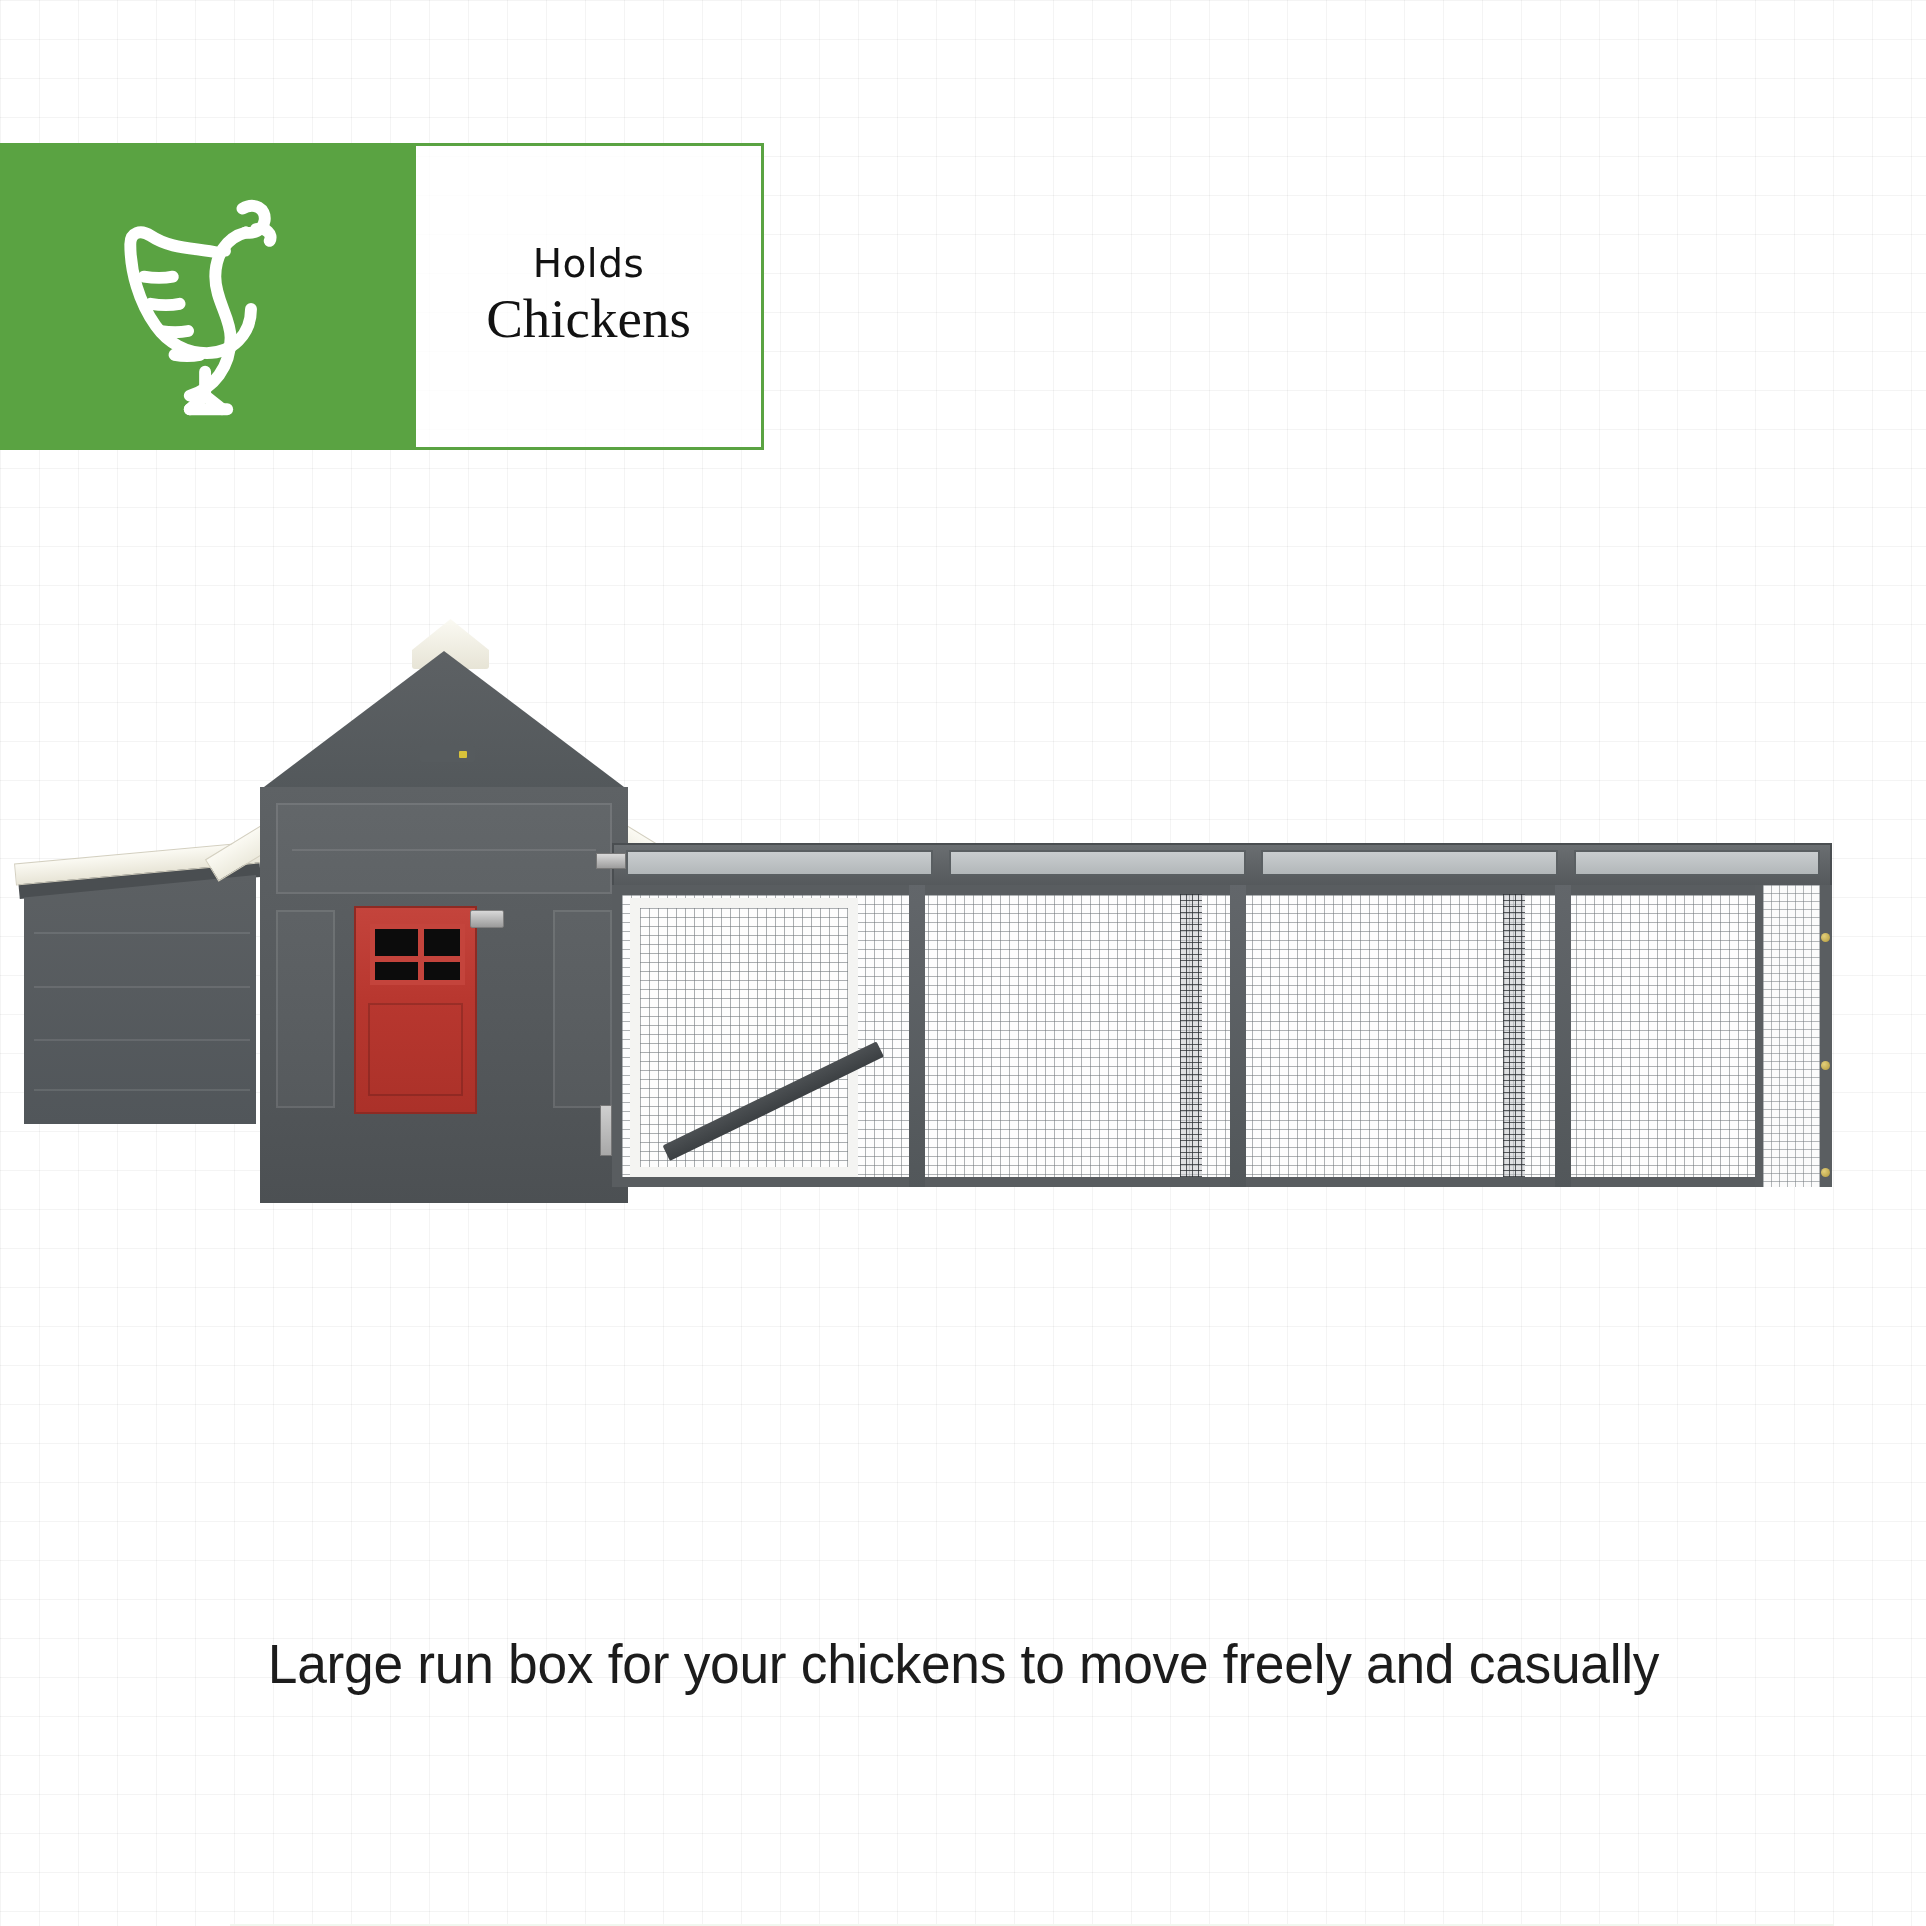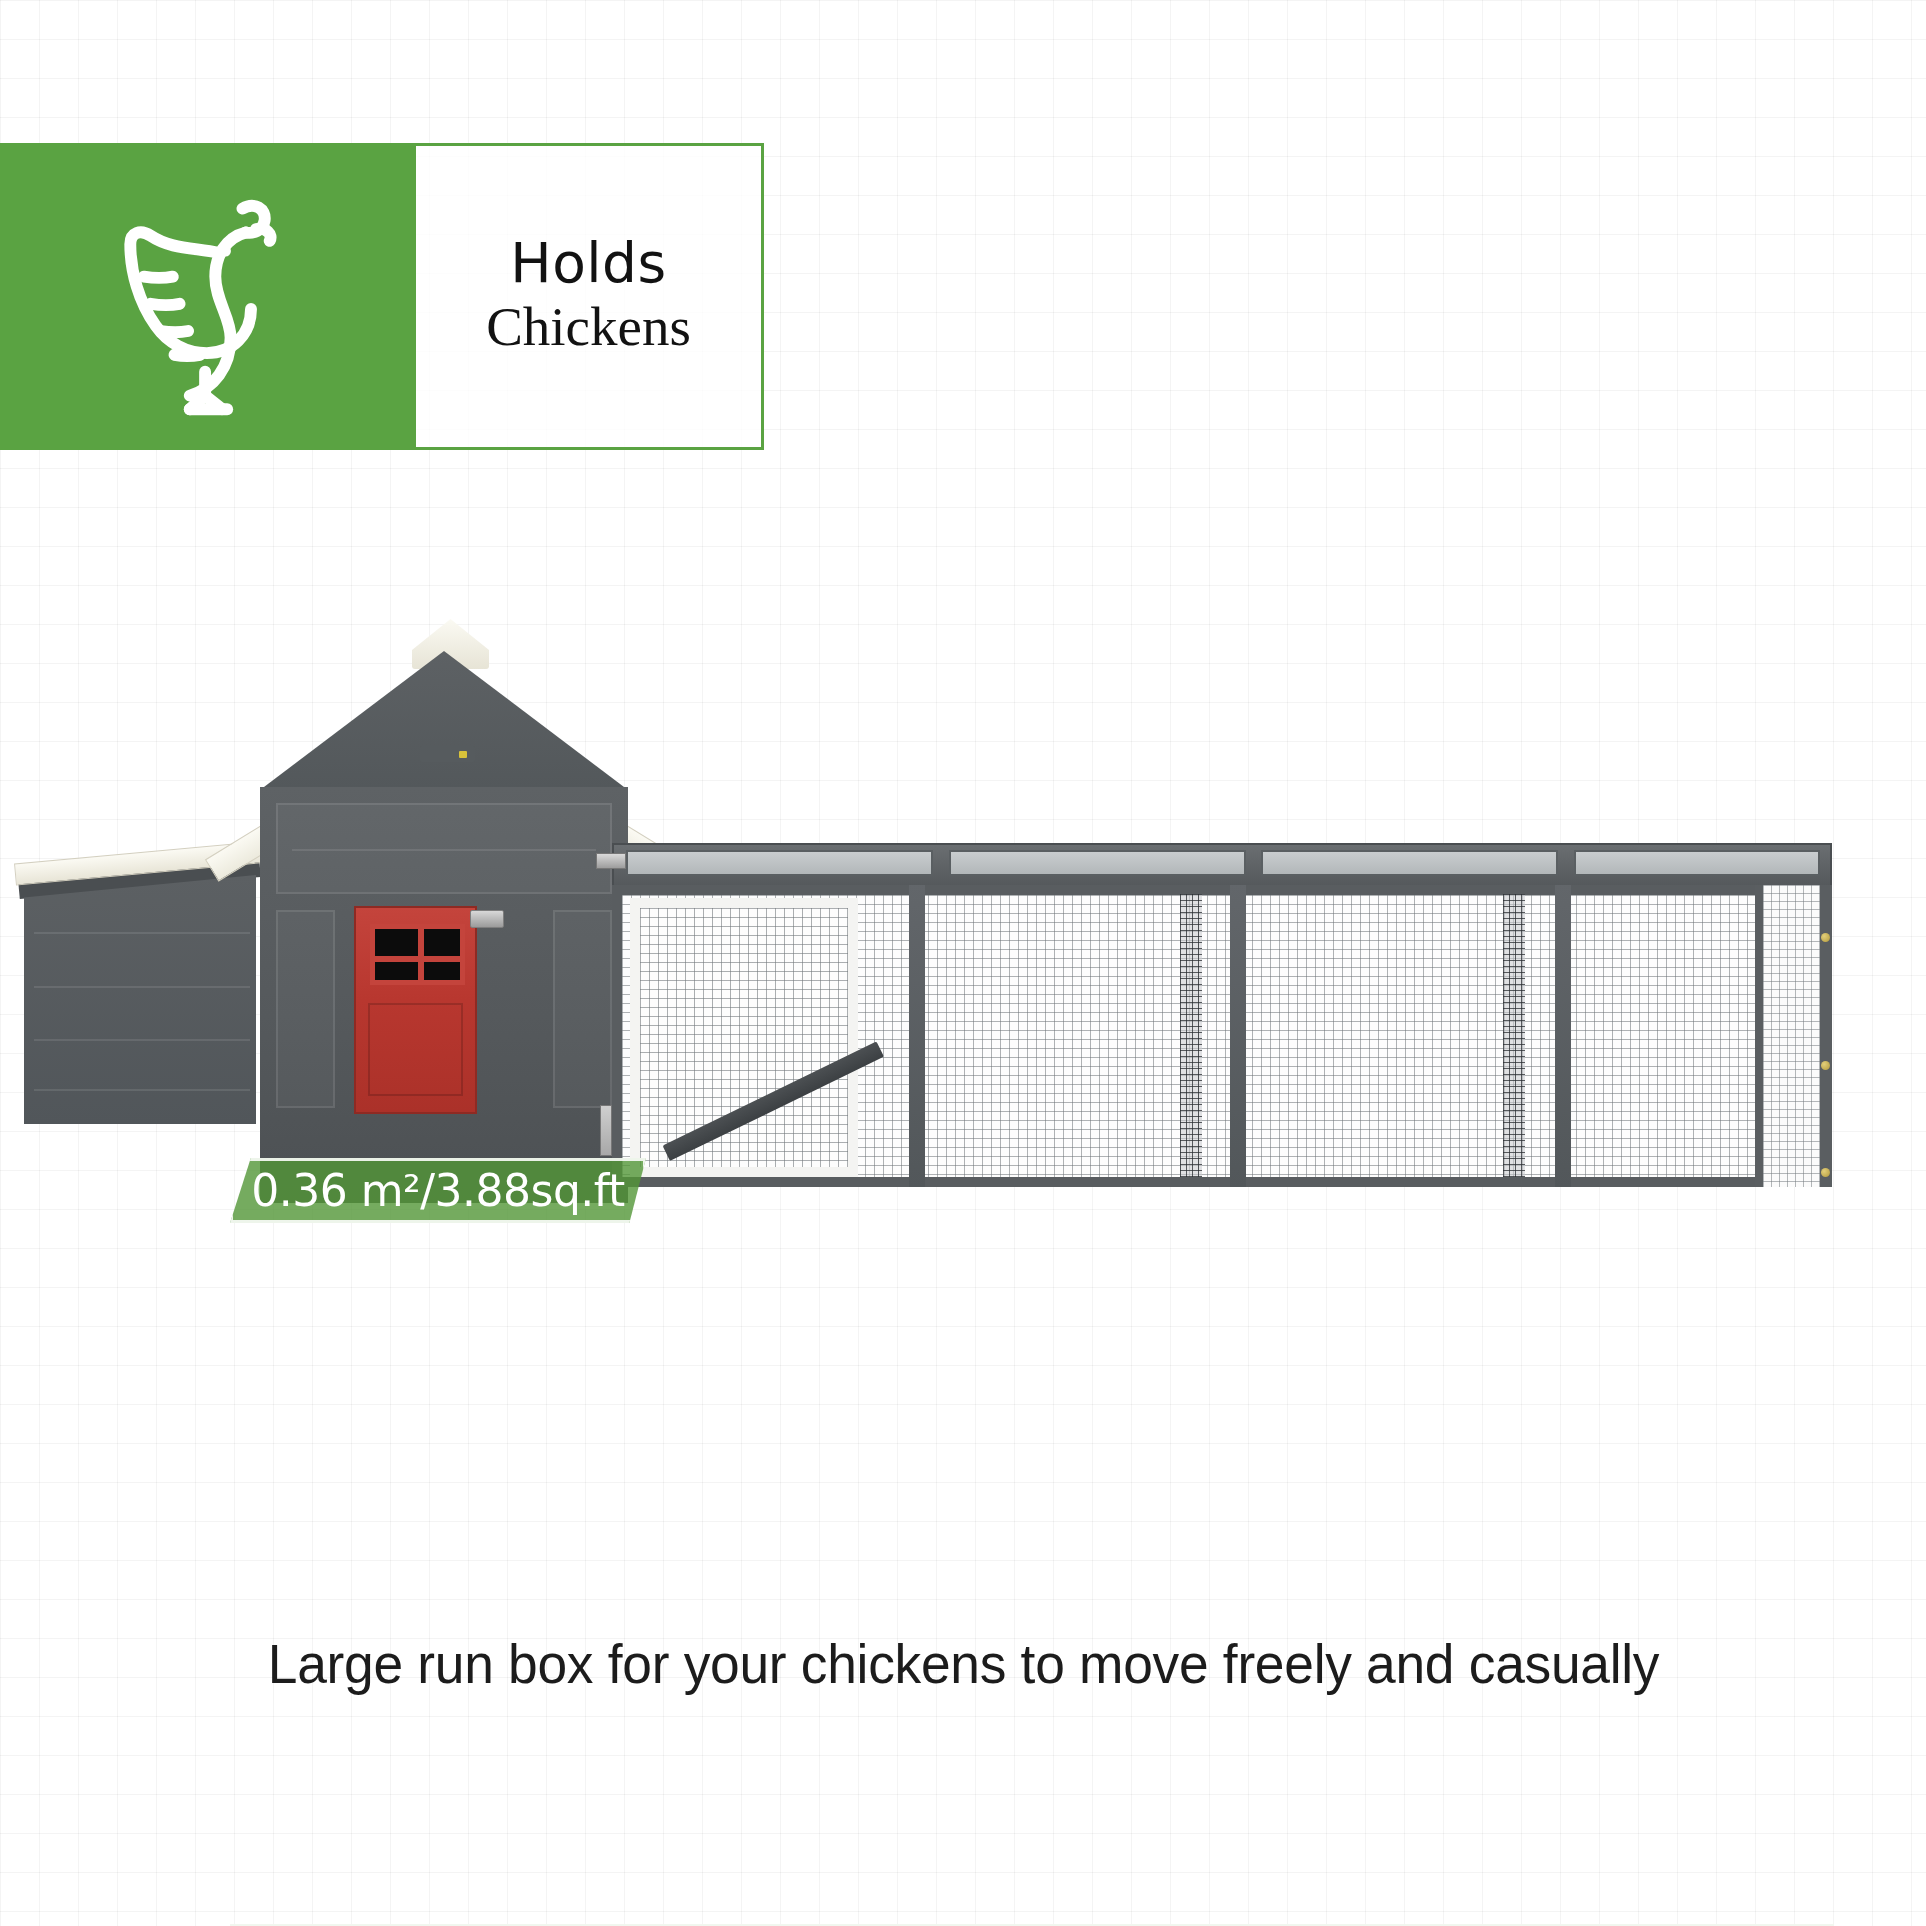--- a/index.html
+++ b/index.html
@@ -44,21 +44,21 @@
   #badge-text-panel {
     flex:1; height:307px;
     background:rgba(255,255,255,0.78);
     border:3px solid #5aa342;
     border-left:none;
     display:flex; flex-direction:column;
     align-items:center; justify-content:center;
     padding:6px 10px 10px 10px;
   }
   #badge-holds {
-    font-size:55px; color:#121212; font-weight:400;
+    font-size:39px; color:#121212; font-weight:400;
     line-height:1.0; letter-spacing:0.5px;
     font-family:"DejaVu Sans", sans-serif;
   }
   #badge-count {
     font-size:103px; color:#5aa342; font-weight:bold;
     line-height:1.04; letter-spacing:-1px; margin:2px 0 0 0;
     font-family:"DejaVu Sans", sans-serif;
   }
   #badge-unit {
     font-size:55px; color:#121212; font-weight:400;
@@ -406,23 +406,20 @@
         <span class="screw" style="right:-10px; top:283px"></span>
       </div>
 
       <div id="run-door">
         <div id="ramp"></div>
       </div>
       <div id="door-hinge-top"></div>
       <div id="door-hinge-bottom"></div>
     </div>
 
-    <div id="coop-area-overlay">
-      <span id="coop-area-label">0.36 m²/3.88sq.ft</span>
-    </div>
 
     <div id="run-area-overlay">
       
     </div>
 
   </div>
 
   <div id="caption">Large run box for your chickens to move freely and casually</div>
 
 </div>

